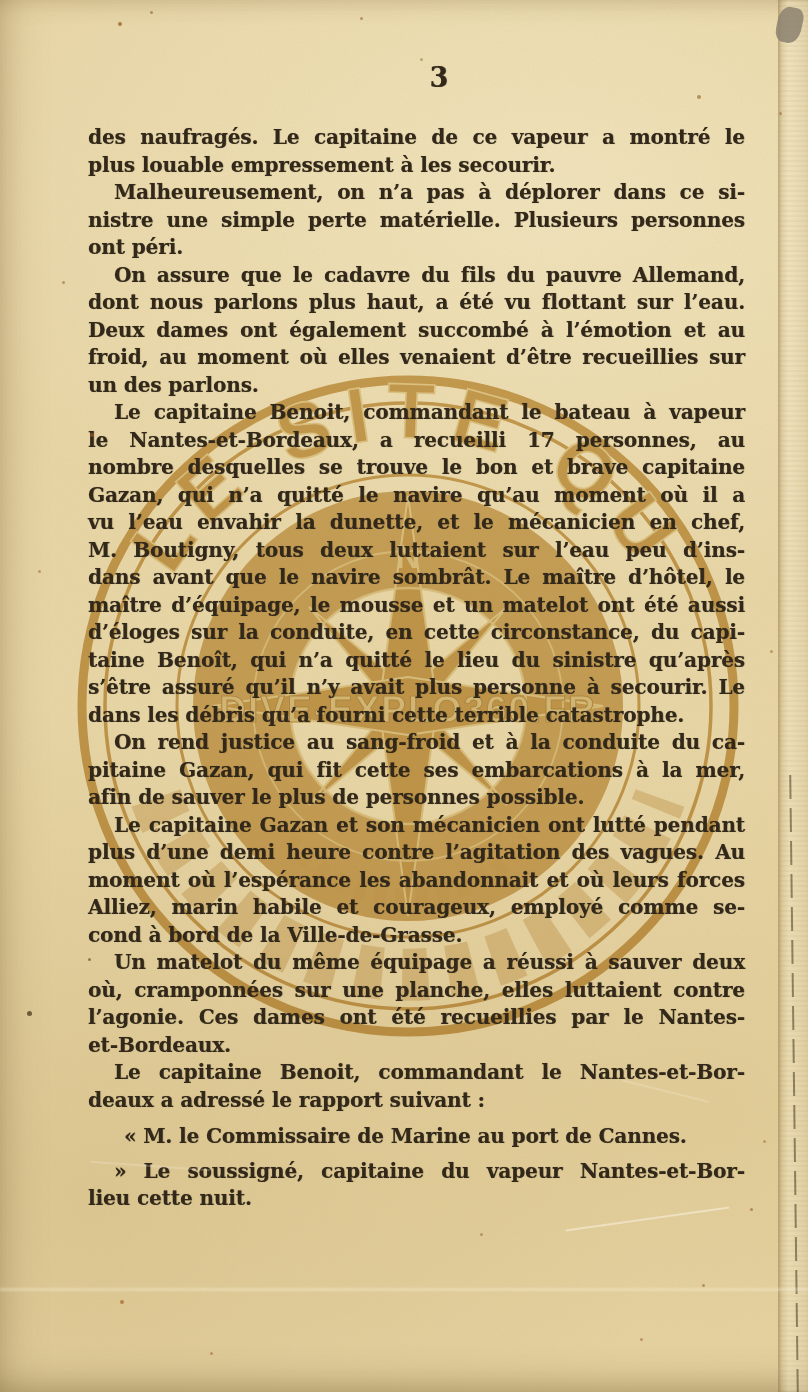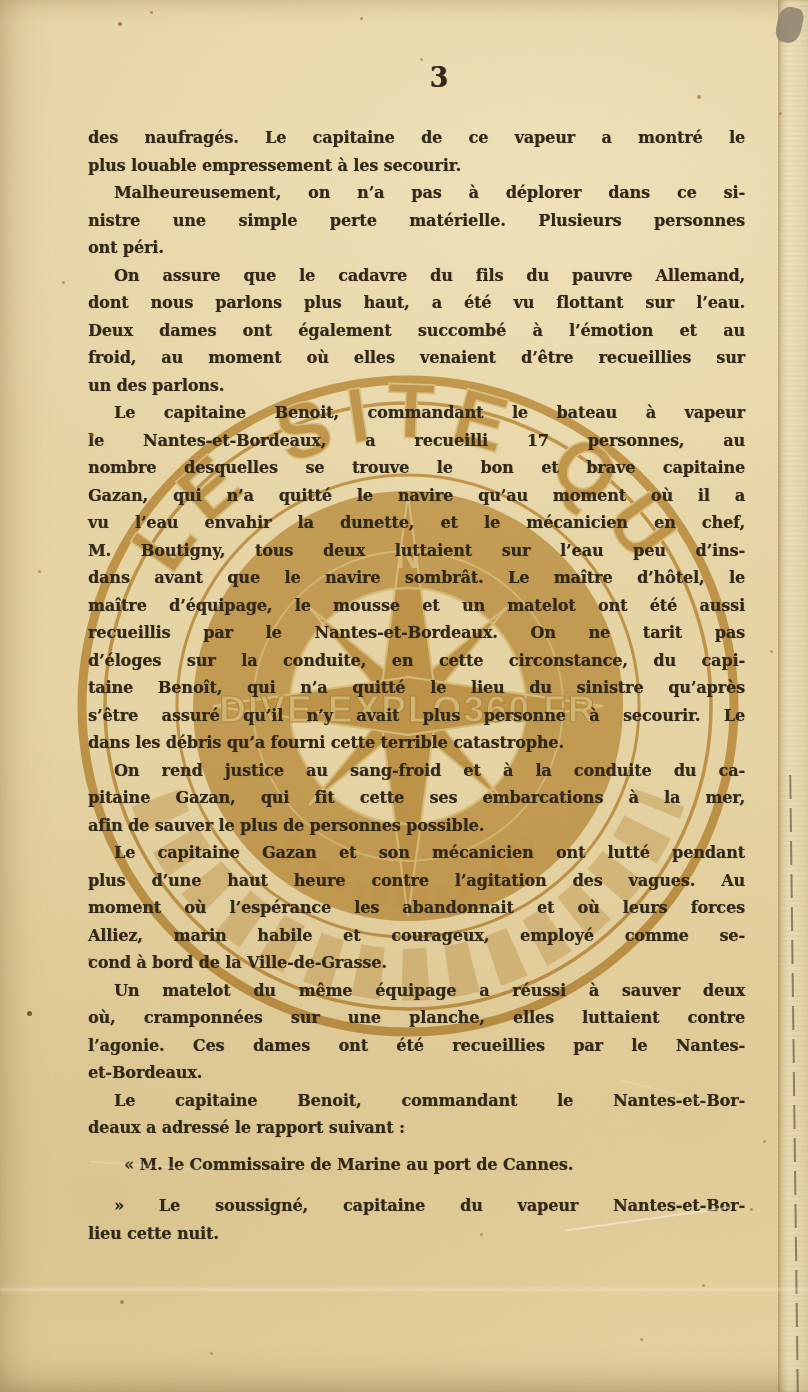--- a/index.html
+++ b/index.html
@@ -37,30 +37,30 @@
   .watermark .center-text{font-size:37px;letter-spacing:2px;fill:#e3d09c;stroke:#b08a3c;stroke-width:1.1px;text-anchor:middle;}
   .watermark .north{font-size:34px;fill:var(--stamp-light);text-anchor:middle;opacity:.95;}
   
   .pageno{
     position:absolute;top:62px;left:404px;width:70px;z-index:2;
     font-size:27px;font-weight:bold;color:var(--ink);text-align:center;
     text-shadow:.4px .4px .7px rgba(46,37,23,.6);
   }
   .column{
     position:absolute;left:88px;top:124px;width:657px;z-index:2;
-    font-size:16px;font-weight:bold;color:var(--ink);
+    font-size:20px;font-weight:bold;color:var(--ink);
     line-height:27.5px;letter-spacing:-.1px;
     text-shadow:.4px .4px .7px rgba(46,37,23,.55);
   }
   .line{text-align:justify;text-align-last:justify;white-space:normal;}
   .line.last{text-align-last:left;}
   .para.indent .line:first-child{text-indent:26px;}
   .para.indent2 .line:first-child{text-indent:36px;}
   .para.space-before{margin-top:9px;}
-  .para.space-before-sm{margin-top:14px;}
+  .para.space-before-sm{margin-top:7px;}
   .it{}
   
   .edge-strip{
     position:absolute;top:0;right:0;width:30px;height:100%;z-index:3;
     background:
       repeating-linear-gradient(to bottom, rgba(190,165,110,.12) 0 2px, rgba(0,0,0,0) 2px 5px),
       linear-gradient(to right, rgba(150,120,70,.22) 0, rgba(246,235,203,.55) 35%, rgba(240,228,190,.5));
     box-shadow:inset 2px 0 3px rgba(120,95,50,.3);
   }
   .crease{
@@ -133,34 +133,33 @@
         </div>
         <div class="para indent">
           <div class="line"><span>Le capitaine Benoit, commandant le bateau à vapeur</span></div>
           <div class="line"><span>le </span><span class="it">Nantes-et-Bordeaux</span><span>, a recueilli 17 personnes, au</span></div>
           <div class="line"><span>nombre desquelles se trouve le bon et brave capitaine</span></div>
           <div class="line"><span>Gazan, qui n’a quitté le navire qu’au moment où il a</span></div>
           <div class="line"><span>vu l’eau envahir la dunette, et le mécanicien en chef,</span></div>
           <div class="line"><span>M. Boutigny, tous deux luttaient sur l’eau peu d’ins-</span></div>
           <div class="line"><span>dans avant que le navire sombrât. Le maître d’hôtel, le</span></div>
           <div class="line"><span>maître d’équipage, le mousse et un matelot ont été aussi</span></div>
-          <div class="line"><span>recueillis par le </span><span class="it">Nantes-et-Bordeaux</span><span>. On ne tarit pas</span></div>
           <div class="line"><span>d’éloges sur la conduite, en cette circonstance, du capi-</span></div>
           <div class="line"><span>taine Benoît, qui n’a quitté le lieu du sinistre qu’après</span></div>
           <div class="line"><span>s’être assuré qu’il n’y avait plus personne à secourir. Le</span></div>
           <div class="line last"><span>dans les débris qu’a fourni cette terrible catastrophe.</span></div>
         </div>
         <div class="para indent">
           <div class="line"><span>On rend justice au sang-froid et à la conduite du ca-</span></div>
           <div class="line"><span>pitaine Gazan, qui fit cette ses embarcations à la mer,</span></div>
           <div class="line last"><span>afin de sauver le plus de personnes possible.</span></div>
         </div>
         <div class="para indent">
           <div class="line"><span>Le capitaine Gazan et son mécanicien ont lutté pendant</span></div>
-          <div class="line"><span>plus d’une haut heure contre l’agitation des vagues. Au</span></div>
+          <div class="line"><span>plus d’une demi heure contre l’agitation des vagues. Au</span></div>
           <div class="line"><span>moment où l’espérance les abandonnait et où leurs forces</span></div>
           <div class="line"><span>Alliez, marin habile et courageux, employé comme se-</span></div>
           <div class="line last"><span>cond à bord de la </span><span class="it">Ville-de-Grasse</span><span>.</span></div>
         </div>
         <div class="para indent">
           <div class="line"><span>Un matelot du même équipage a réussi à sauver deux</span></div>
           <div class="line"><span>où, cramponnées sur une planche, elles luttaient contre</span></div>
           <div class="line"><span>l’agonie. Ces dames ont été recueillies par le </span><span class="it">Nantes-</span></div>
           <div class="line last"><span class="it">et-Bordeaux</span><span>.</span></div>
         </div>

